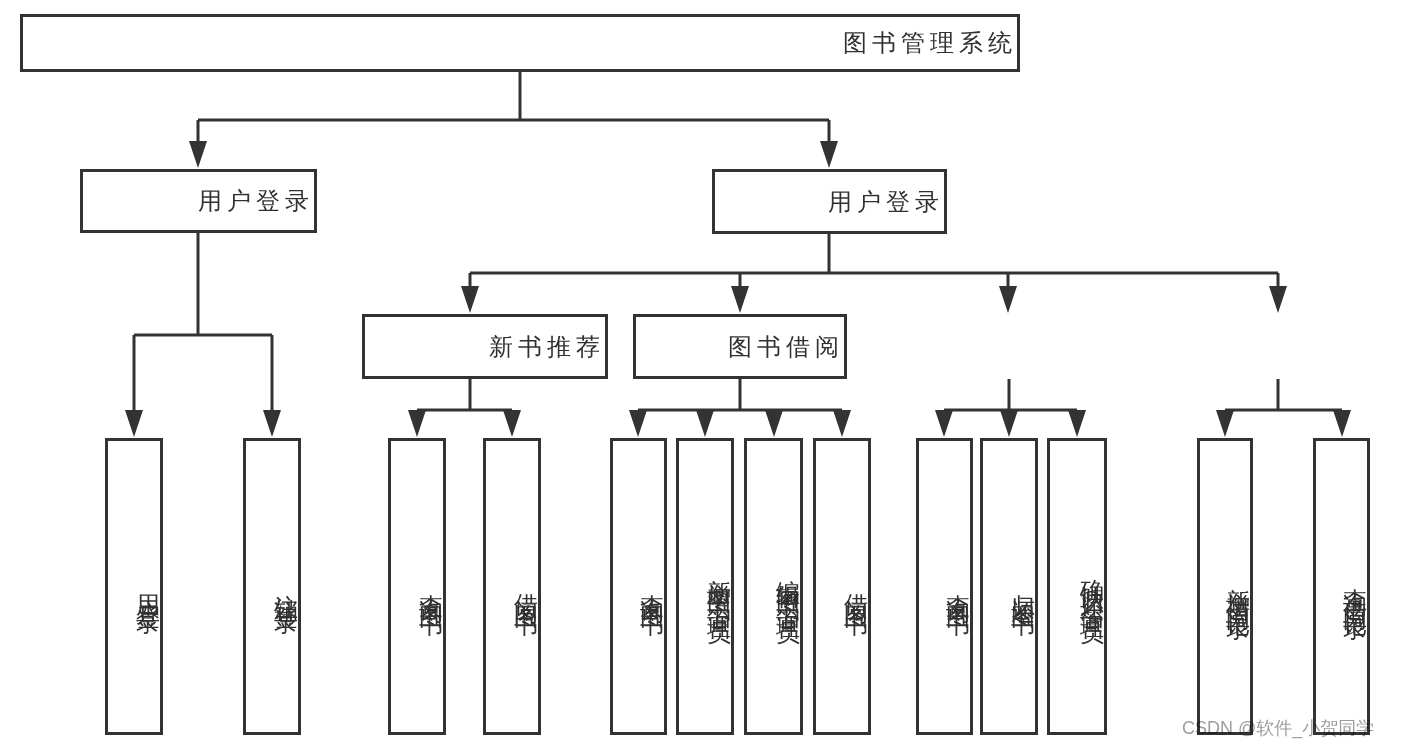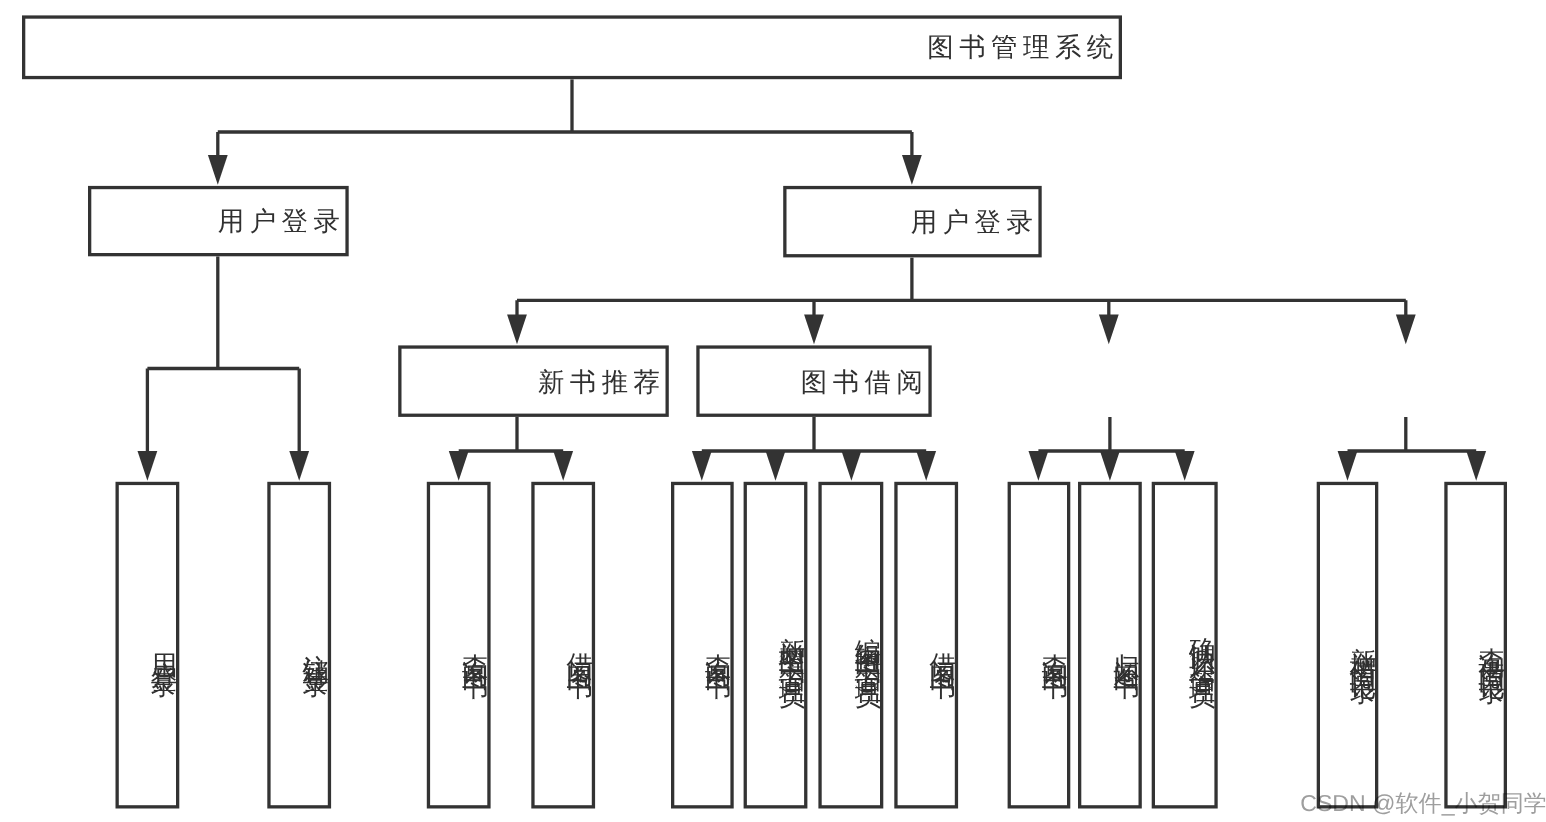--- a/index.html
+++ b/index.html
@@ -65,21 +65,21 @@
   .lf8  { left: 813px;  width: 58px; }
   .lf9  { left: 916px;  width: 57px; }
   .lf10 { left: 980px;  width: 58px; }
   .lf11 { left: 1047px; width: 60px; }
   .lf12 { left: 1197px; width: 56px; }
   .lf13 { left: 1313px; width: 57px; }
   .watermark {
     position: absolute;
     left: 1182px;
     top: 716px;
-    font-size: 21px;
+    font-size: 18px;
     color: #9e9e9e;
     white-space: nowrap;
     z-index: 3;
     mix-blend-mode: multiply;
   }
 </style>
 </head>
 <body>
 
 <div class="canvas">

